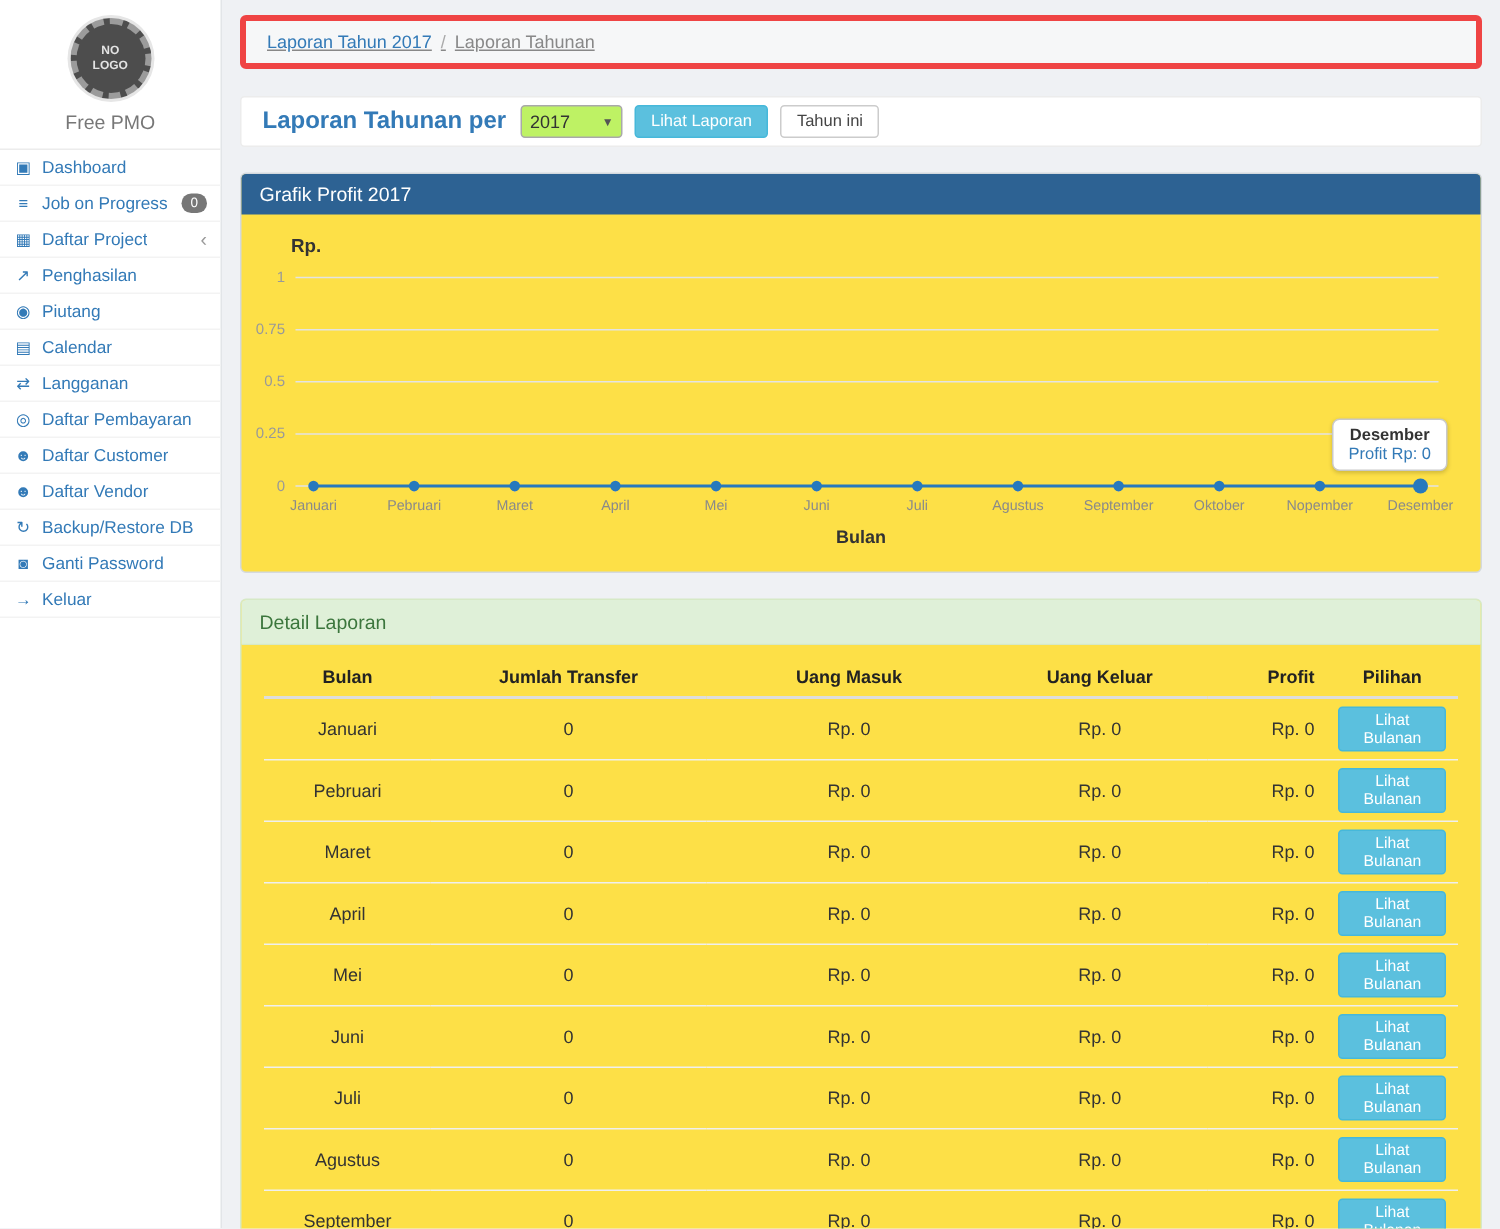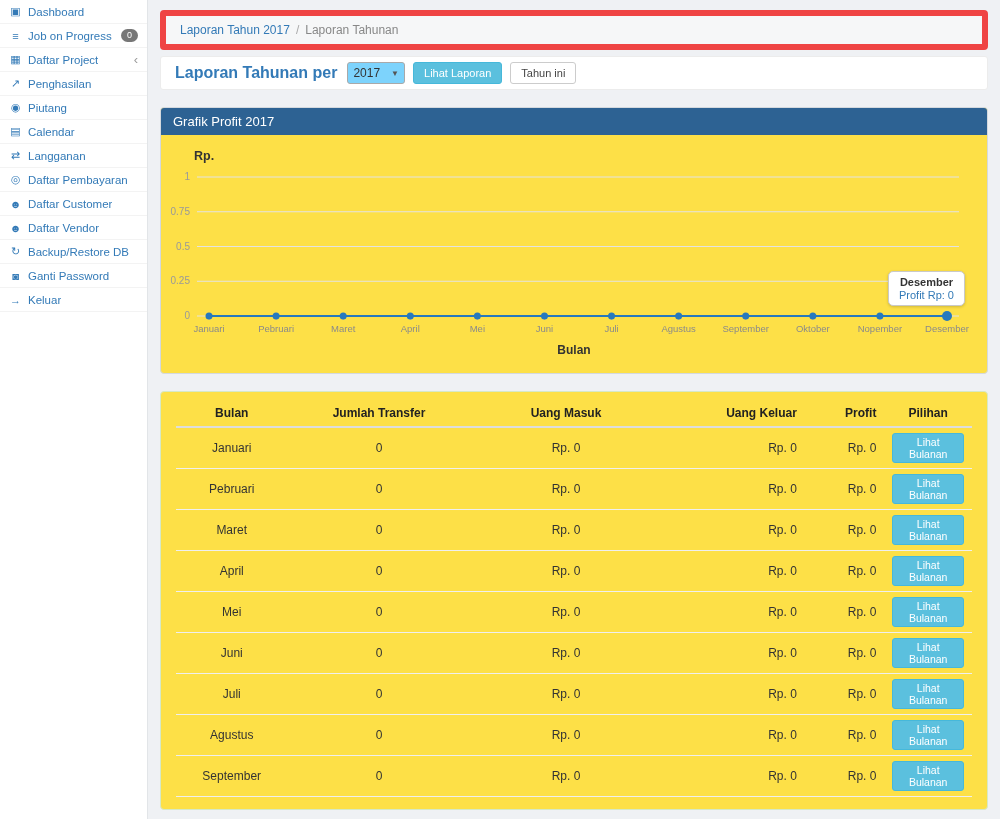--- a/index.html
+++ b/index.html
@@ -14,27 +14,27 @@
   .brand { color:#777; font-size:13px; }
   .nav-item { display:flex; align-items:center; gap:6px; padding:4px 9px; color:#337ab7; font-size:11.5px; border-bottom:1px solid #f3f3f3; cursor:pointer; height:24px; }
   .nav-icon { width:13px; text-align:center; font-size:11px; flex:0 0 13px; }
   .nav-label { white-space:nowrap; overflow:hidden; }
   .nav-badge { margin-left:auto; background:#777; color:#fff; border-radius:9px; font-size:9px; padding:1px 6px; line-height:1.3; }
   .nav-chevron { margin-left:auto; color:#9a9a9a; font-size:13px; line-height:1; }
 
   
   .main { position:absolute; left:148px; top:0; width:852px; height:819px; padding:10px 12px; }
 
-  .breadcrumb { background:#f6f7f8; border:6px solid #ef4444; border-radius:4px; padding:7px 14px; margin-bottom:6px; color:#888; }
+  .breadcrumb { background:#f6f7f8; border:4px solid #ef4444; border-radius:4px; padding:7px 14px; margin-bottom:18px; color:#888;text-decoration:underline; }
   .breadcrumb a, .link { color:#337ab7; text-decoration:none; cursor:pointer; }
   .bc-sep { margin:0 6px; color:#aaa; }
 
   .filter-bar { background:#fff; border:1px solid #ececec; border-radius:3px; padding:6px 14px; margin-bottom:17px; display:flex; align-items:center; gap:8px; height:34px; }
   .filter-label { color:#337ab7; font-weight:bold; font-size:16px; margin-right:2px; }
-  .year-select { border:1px solid #a9a9a9; border-radius:3px; background:#7dd3fc; padding:2px 5px; display:flex; align-items:center; gap:11px; font-size:12px; cursor:pointer; height:22px; }
+  .year-select { border:1px solid #a9a9a9; border-radius:3px; background:#bef264; padding:2px 5px; display:flex; align-items:center; gap:21px; font-size:12px; cursor:pointer; height:22px; }
   .year-select .caret { font-size:8px; color:#555; }
   .btn { border-radius:3px; font-size:11px; padding:4px 10px; cursor:pointer; font-family:inherit; }
   .btn-info { background:#5bc0de; border:1px solid #46b8da; color:#fff; }
   .btn-default { background:#fff; border:1px solid #ccc; color:#444; }
   .btn-xs { font-size:10.5px; padding:2px 8px; }
 
   .panel { border-radius:4px; margin-bottom:17px; background:#fde047; }
   .panel-primary { border:1px solid #d4d9de; }
   .panel-primary .panel-heading { background:#2d6293; color:#fff; font-size:13px; padding:6px 12px; border-radius:3px 3px 0 0; }
   .panel-success { border:1px solid #d6e9c6; }
@@ -52,28 +52,35 @@
   .chart-tooltip .tt-value { font-size:11px; color:#337ab7; margin-top:1px; }
 
   
   .panel-body { padding:8px 15px 12px; }
   table.report { width:100%; border-collapse:collapse; font-size:12px; }
   table.report th { font-weight:bold; padding:6px 8px; border-bottom:2px solid #ddd; color:#222; }
   table.report td { padding:5px 8px; border-bottom:1px solid #efefef; color:#333; }
   .c0 { width:14%; text-align:center; }
   .c1 { width:23%; text-align:center; }
   .c2 { width:24%; text-align:center; }
-  .c3 { width:18%; text-align:right; }
+  .c3 { width:18%; text-align:center; }
   .c4 { width:10%; text-align:right; }
   .c5 { width:11%; text-align:center; }
 </style>
 </head>
 <body>
 
 <div class="sidebar">
+  <div class="logo-block">
+    <div class="logo-circle">
+      <span>NO</span>
+      <span>LOGO</span>
+    </div>
+    <div class="brand">Free PMO</div>
+  </div>
   <div>
       <div class="nav-item">
         <span class="nav-icon">▣</span>
         <span class="nav-label">Dashboard</span>
       </div>
       <div class="nav-item">
         <span class="nav-icon">≡</span>
         <span class="nav-label">Job on Progress</span>
         <span class="nav-badge">0</span>
       </div>
@@ -196,20 +203,21 @@
         </svg>
       <div class="x-axis-label">Bulan</div>
       <div class="chart-tooltip">
         <div class="tt-title">Desember</div>
         <div class="tt-value">Profit Rp: 0</div>
       </div>
     </div>
   </div>
 
   <div class="panel panel-success">
+    <div class="panel-heading">Detail Laporan</div>
     <div class="panel-body">
       <table class="report">
         <thead>
             <tr>
               <th class="c0">Bulan</th>
               <th class="c1">Jumlah Transfer</th>
               <th class="c2">Uang Masuk</th>
               <th class="c3">Uang Keluar</th>
               <th class="c4">Profit</th>
               <th class="c5">Pilihan</th>

